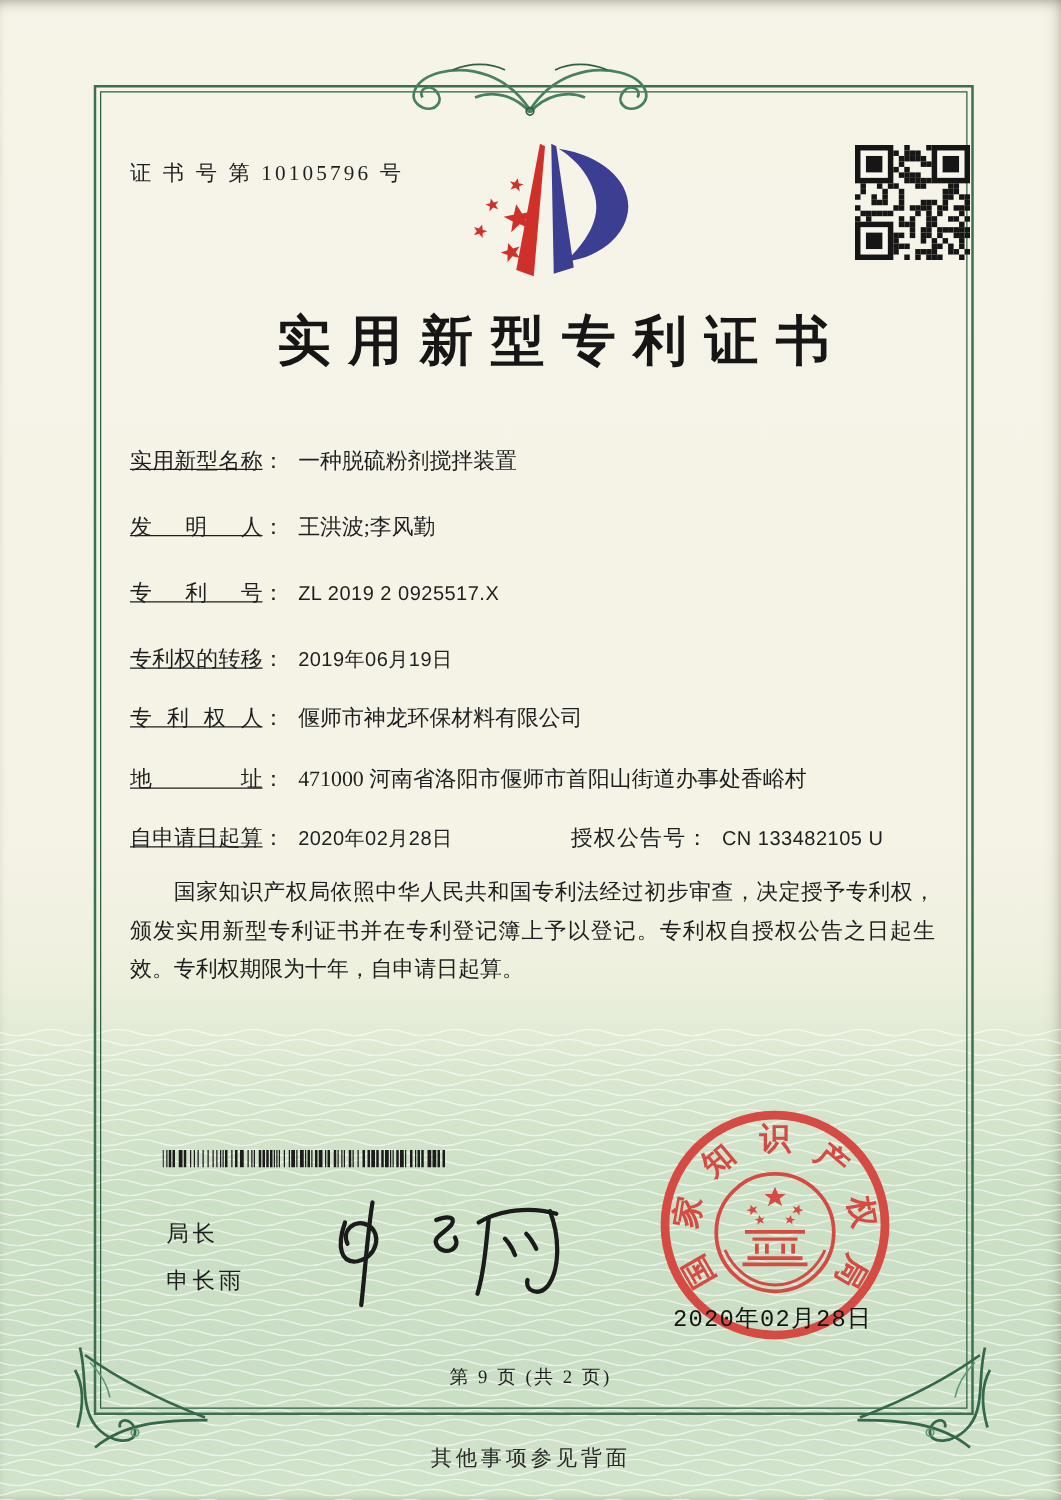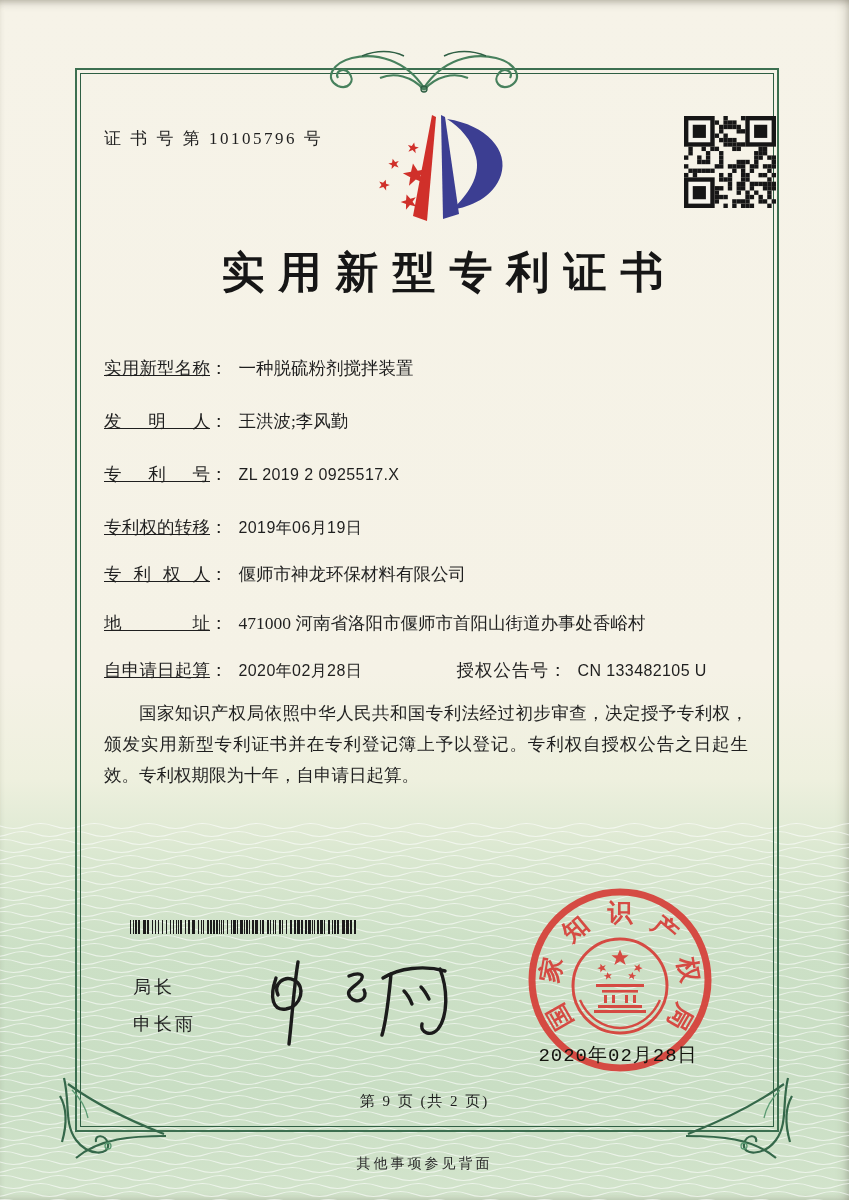--- a/index.html
+++ b/index.html
@@ -38,21 +38,21 @@
   .paras p{margin:0;text-indent:2em;}
   .barcode{position:absolute;left:130px;top:920px;z-index:2}
   .officer{position:absolute;left:133px;top:978px;z-index:2;font-size:18px;letter-spacing:3px;line-height:1.0;}
   .officer .line2{margin-top:19px;}
   .signature{position:absolute;left:246px;top:946px;z-index:2}
   .signature path{fill:none;stroke:#1b1b1b;stroke-width:3.4;stroke-linecap:round;stroke-linejoin:round}
   .seal{position:absolute;left:517px;top:882px;z-index:3;opacity:.95}
   .seal-date{position:absolute;left:512px;top:1042px;width:212px;z-index:4;text-align:center;
     font-size:19px;letter-spacing:1px;color:#14140f;font-family:"Liberation Mono","DejaVu Sans Mono",monospace;}
   .page-info{position:absolute;left:0;top:1092px;width:100%;z-index:2;text-align:center;font-size:15px;letter-spacing:2px;}
-  .back-note{position:absolute;left:0;top:1155px;width:100%;z-index:2;text-align:center;font-size:14px;letter-spacing:3px;color:#2a2a2a;}
+  .back-note{position:absolute;left:0;top:1155px;width:100%;z-index:2;text-align:center;font-size:17px;letter-spacing:3px;color:#2a2a2a;}
 </style>
 </head>
 <body>
 
 <div class="page">
 
   <svg class="guilloche" width="849" height="1200" viewBox="0 0 849 1200">
       <path d="M-54 826 Q -40.5 831 -27 826 Q -13.5 821 0 826 Q 13.5 831 27 826 Q 40.5 821 54 826 Q 67.5 831 81 826 Q 94.5 821 108 826 Q 121.5 831 135 826 Q 148.5 821 162 826 Q 175.5 831 189 826 Q 202.5 821 216 826 Q 229.5 831 243 826 Q 256.5 821 270 826 Q 283.5 831 297 826 Q 310.5 821 324 826 Q 337.5 831 351 826 Q 364.5 821 378 826 Q 391.5 831 405 826 Q 418.5 821 432 826 Q 445.5 831 459 826 Q 472.5 821 486 826 Q 499.5 831 513 826 Q 526.5 821 540 826 Q 553.5 831 567 826 Q 580.5 821 594 826 Q 607.5 831 621 826 Q 634.5 821 648 826 Q 661.5 831 675 826 Q 688.5 821 702 826 Q 715.5 831 729 826 Q 742.5 821 756 826 Q 769.5 831 783 826 Q 796.5 821 810 826 Q 823.5 831 837 826 Q 850.5 821 864 826 Q 877.5 831 891 826 Q 904.5 821 918 826"></path>
       <path d="M-72 834 Q -58.5 839 -45 834 Q -31.5 829 -18 834 Q -4.5 839 9 834 Q 22.5 829 36 834 Q 49.5 839 63 834 Q 76.5 829 90 834 Q 103.5 839 117 834 Q 130.5 829 144 834 Q 157.5 839 171 834 Q 184.5 829 198 834 Q 211.5 839 225 834 Q 238.5 829 252 834 Q 265.5 839 279 834 Q 292.5 829 306 834 Q 319.5 839 333 834 Q 346.5 829 360 834 Q 373.5 839 387 834 Q 400.5 829 414 834 Q 427.5 839 441 834 Q 454.5 829 468 834 Q 481.5 839 495 834 Q 508.5 829 522 834 Q 535.5 839 549 834 Q 562.5 829 576 834 Q 589.5 839 603 834 Q 616.5 829 630 834 Q 643.5 839 657 834 Q 670.5 829 684 834 Q 697.5 839 711 834 Q 724.5 829 738 834 Q 751.5 839 765 834 Q 778.5 829 792 834 Q 805.5 839 819 834 Q 832.5 829 846 834 Q 859.5 839 873 834 Q 886.5 829 900 834 Q 913.5 839 927 834"></path>
       <path d="M-90 842 Q -76.5 847 -63 842 Q -49.5 837 -36 842 Q -22.5 847 -9 842 Q 4.5 837 18 842 Q 31.5 847 45 842 Q 58.5 837 72 842 Q 85.5 847 99 842 Q 112.5 837 126 842 Q 139.5 847 153 842 Q 166.5 837 180 842 Q 193.5 847 207 842 Q 220.5 837 234 842 Q 247.5 847 261 842 Q 274.5 837 288 842 Q 301.5 847 315 842 Q 328.5 837 342 842 Q 355.5 847 369 842 Q 382.5 837 396 842 Q 409.5 847 423 842 Q 436.5 837 450 842 Q 463.5 847 477 842 Q 490.5 837 504 842 Q 517.5 847 531 842 Q 544.5 837 558 842 Q 571.5 847 585 842 Q 598.5 837 612 842 Q 625.5 847 639 842 Q 652.5 837 666 842 Q 679.5 847 693 842 Q 706.5 837 720 842 Q 733.5 847 747 842 Q 760.5 837 774 842 Q 787.5 847 801 842 Q 814.5 837 828 842 Q 841.5 847 855 842 Q 868.5 837 882 842 Q 895.5 847 909 842"></path>

